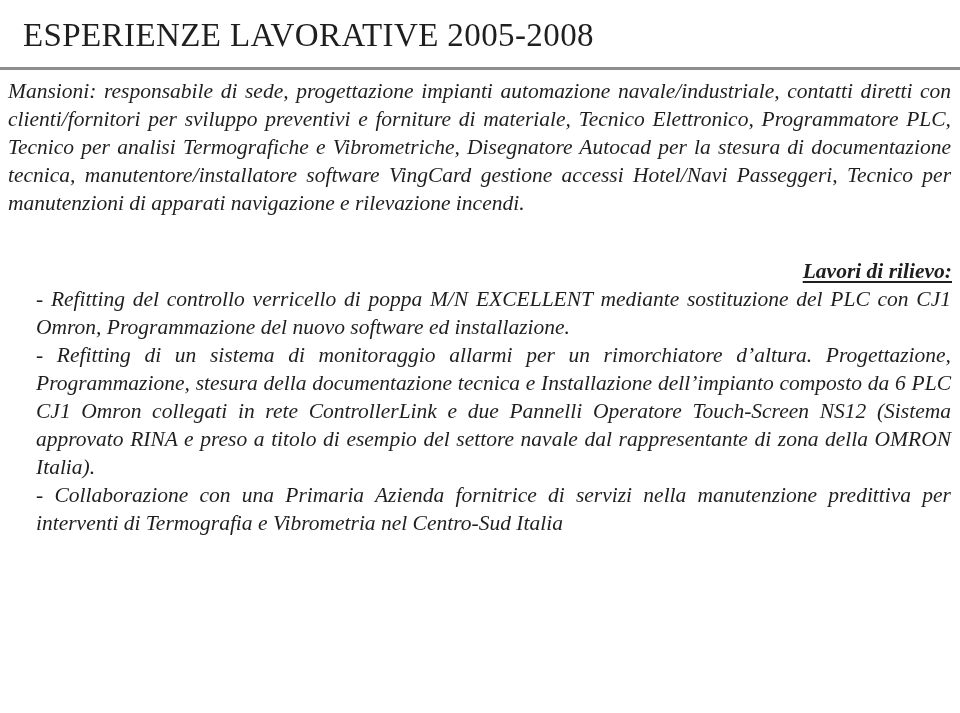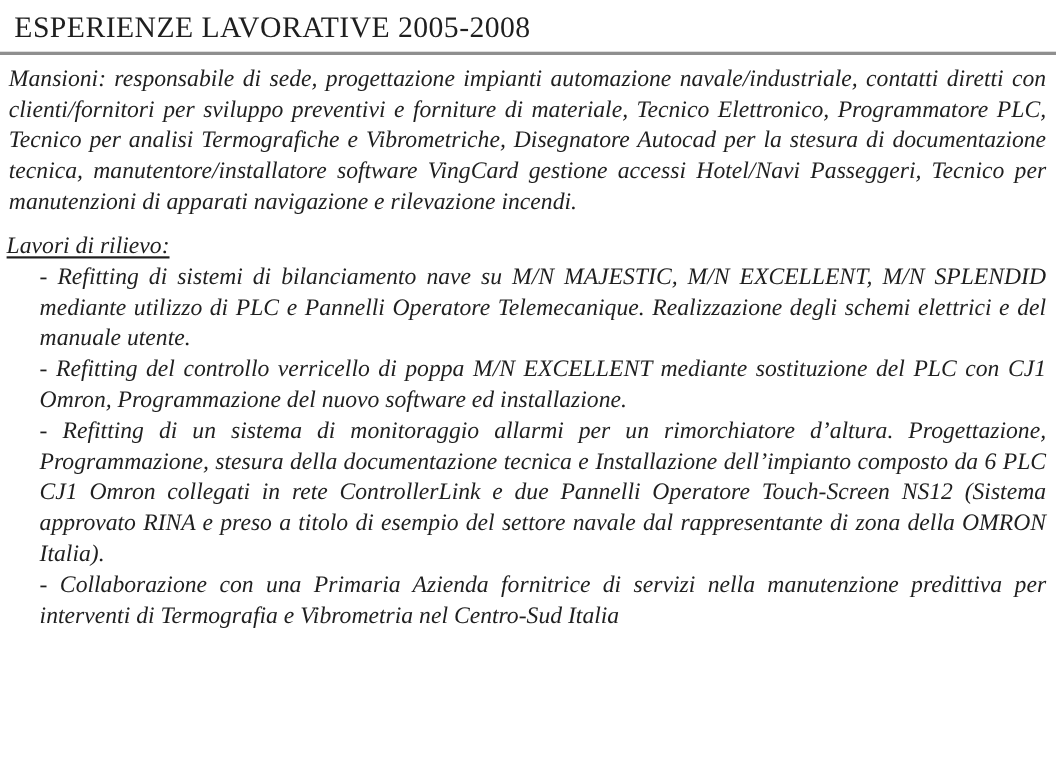--- a/index.html
+++ b/index.html
@@ -19,46 +19,47 @@
     box-sizing: border-box;
     font-family: "Liberation Serif", serif;
     font-style: italic;
     font-size: 21.5px;
     line-height: 28px;
     color: var(--color-text, #1f1f1f);
   }
   .doc-title {
     font-style: normal;
     font-weight: normal;
-    font-size: 27px;
+    font-size: 33px;
     line-height: 28px;
     letter-spacing: 0.4px;
-    margin: 8px;
+    margin: 18px;
     padding: 3px 8px 0 5px;
     color: var(--color-text, #1f1f1f);
     white-space: nowrap;
   }
   .title-rule {
     height: 3px;
     background: var(--color-title_rule, #8f8f8f);
     margin: 3px 0 7px 0;
   }
   .para {
     margin: 0;
     padding: 0 9px 0 8px;
     text-align: justify;
   }
   .section-heading {
     font-size: 21.5px;
-    font-weight: normal;
+    font-weight: bold;
     font-style: italic;
     text-decoration: underline;
     text-underline-offset: 3px;
-    margin: 12px 0 0 0;
+    margin: 40px 0 0 0;
     padding: 0 8px 0 6px;
+    text-align: right;
   }
   .works-list {
     list-style: none;
     margin: 0;
     padding: 0 9px 0 36px;
     text-align: justify;
   }
   .works-list li {
     margin: 0;
   }
@@ -83,21 +84,20 @@
   <h1 class="doc-title">ESPERIENZE LAVORATIVE 2005-2008</h1>
 
   <div class="title-rule"></div>
 
 
   <p class="para">Mansioni: responsabile di sede, progettazione impianti automazione navale/industriale, contatti diretti con clienti/fornitori per sviluppo preventivi e forniture di materiale, Tecnico Elettronico, Programmatore PLC, Tecnico per analisi Termografiche e Vibrometriche, Disegnatore Autocad per la stesura di documentazione tecnica, manutentore/installatore software VingCard gestione accessi Hotel/Navi Passeggeri, Tecnico per manutenzioni di apparati navigazione e rilevazione incendi.</p>
 
   <h2 class="section-heading">Lavori di rilievo:</h2>
 
   <ul class="works-list">
-    <li>Refitting di sistemi di bilanciamento nave su M/N MAJESTIC, M/N EXCELLENT, M/N SPLENDID mediante utilizzo di PLC e Pannelli Operatore Telemecanique. Realizzazione degli schemi elettrici e del manuale utente.</li>
     <li>Refitting del controllo verricello di poppa M/N EXCELLENT mediante sostituzione del PLC con CJ1 Omron, Programmazione del nuovo software ed installazione.</li>
     <li>Refitting di un sistema di monitoraggio allarmi per un rimorchiatore d’altura. Progettazione, Programmazione, stesura della documentazione tecnica e Installazione dell’impianto composto da 6 PLC CJ1 Omron collegati in rete ControllerLink e due Pannelli Operatore Touch-Screen NS12 (Sistema approvato RINA e preso a titolo di esempio del settore navale dal rappresentante di zona della OMRON Italia).</li>
     <li>Collaborazione con una Primaria Azienda fornitrice di servizi nella manutenzione predittiva per interventi di Termografia e Vibrometria nel Centro-Sud Italia</li>
   </ul>
 
   <div class="bottom-rule"></div>
 
 </div>
 
 </body></html>

